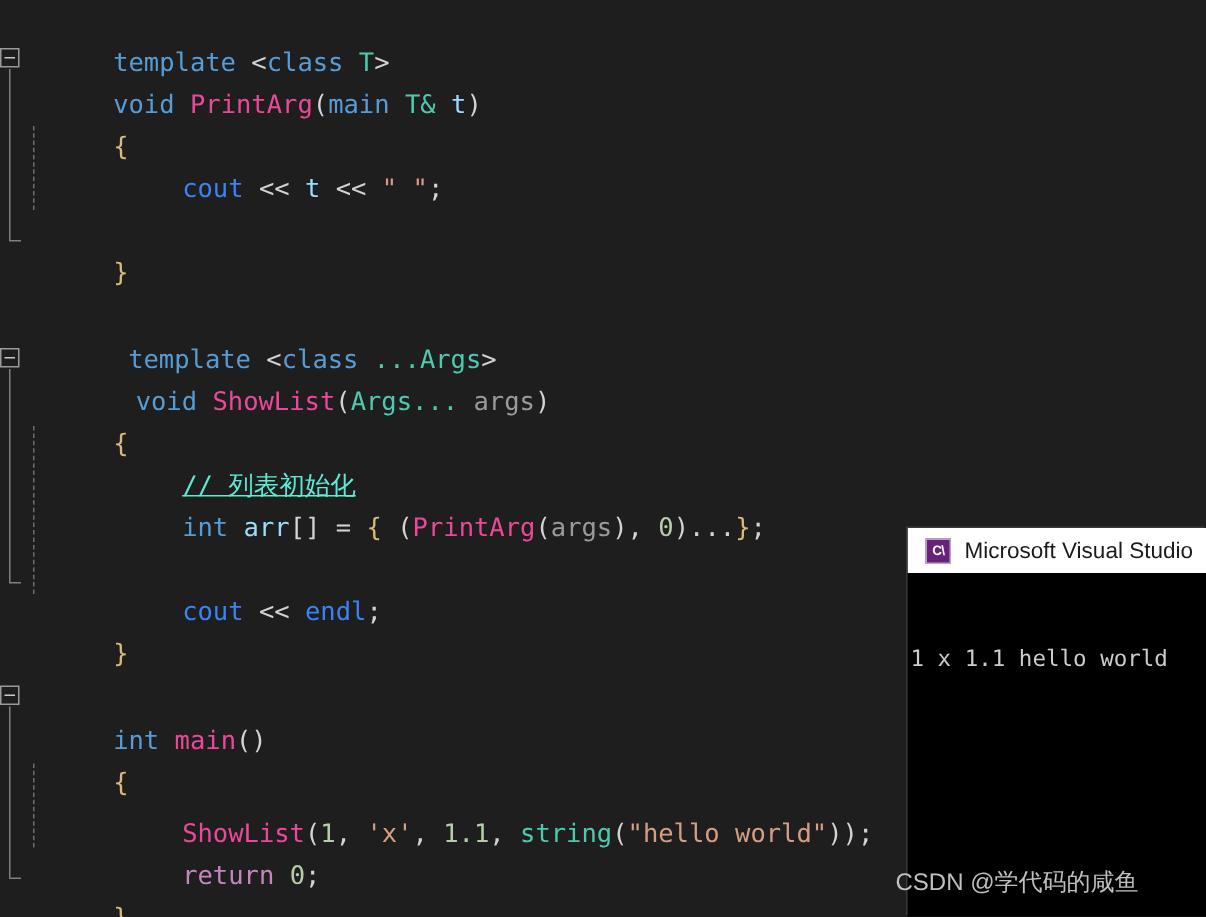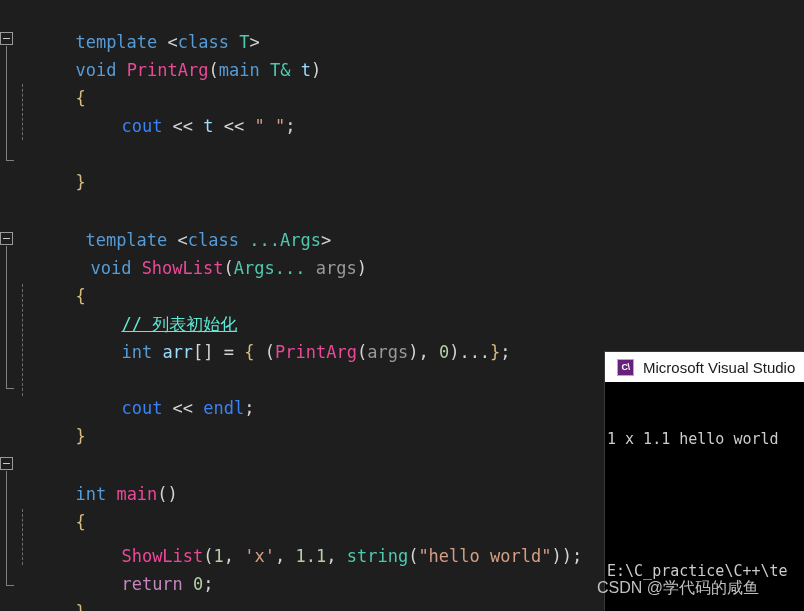--- a/index.html
+++ b/index.html
@@ -300,18 +300,17 @@
 </div>
 
 <div id="console-window">
   <div id="console-titlebar">
     <div id="console-icon">C\</div>
     <div id="console-title">Microsoft Visual Studio</div>
   </div>
   <div id="console-body">
     <div class="console-line">1 x 1.1 hello world</div>
     <div class="console-blank"></div>
-    <div class="console-line">E:\C_practice\C++\te</div>
     
   </div>
 </div>
 
 <div id="watermark">CSDN @学代码的咸鱼</div>
 
 </body></html>

